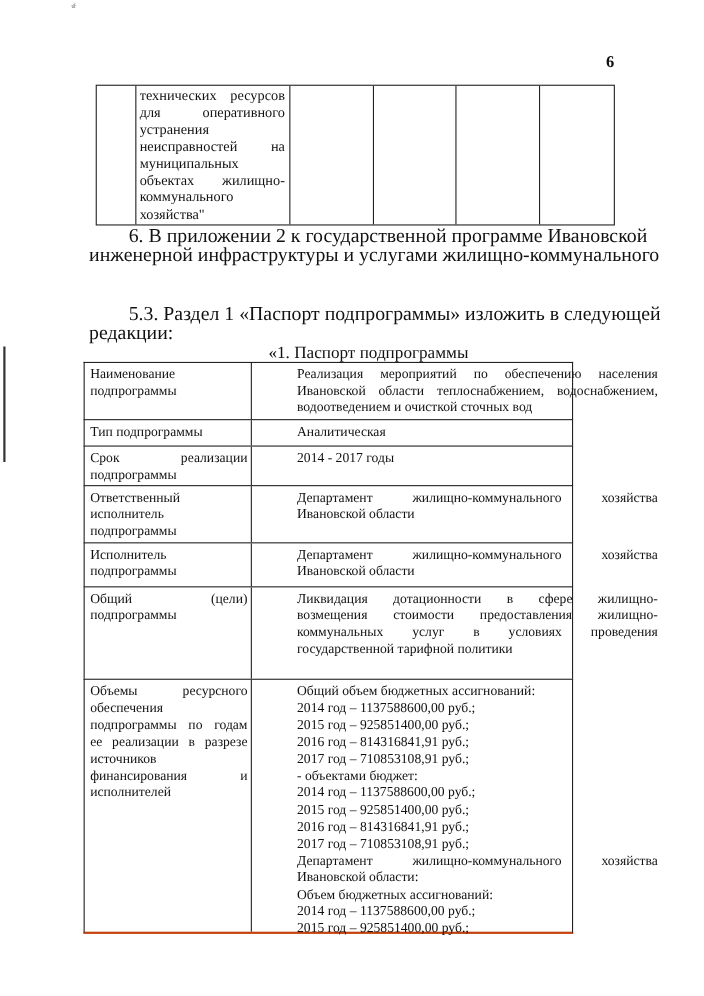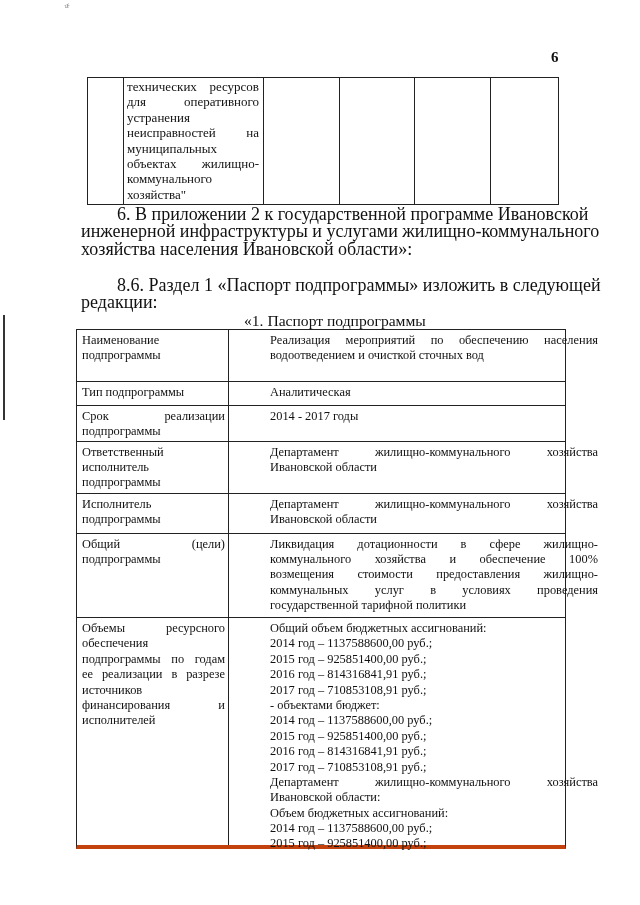--- a/index.html
+++ b/index.html
@@ -24,23 +24,23 @@
   .para .ln { display: block; text-align: justify; text-align-last: justify; white-space: nowrap; }
   .para .ln.first { text-indent: 36px; }
   .para .ln.last { text-align-last: left; }
   .p6 { top: 206px; }
   .p61 { top: 277px; }
 
   .passport-title { position: absolute; left: 244px; top: 312px; font-size: 15.6px; }
 
   
   .passport { position: absolute; left: 76px; top: 329px; width: 490px; }
-  .prow { position: absolute; left: 0; width: 490px; border-left: 1px solid #222; border-right: 1px solid #222;
+  .prow { position: absolute; left: 0; width: 445px; border-left: 1px solid #222; border-right: 1px solid #222;
     border-top: 1px solid #222; box-sizing: border-box; }
-  .prow.lastrow { border-bottom: 4px solid #c2410c; }
+  .prow.lastrow { border-bottom: 2px solid #c2410c; }
   .pdiv { position: absolute; left: 151px; top: 0; bottom: 0; border-left: 1px solid #222; }
   .plabel { position: absolute; left: 5px; top: 3px; width: 143px; font-size: 12.4px; line-height: 15.2px; }
   .pvalue { position: absolute; left: 156px; top: 3px; width: 328px; font-size: 12.4px; line-height: 15.2px; margin-left: 37px; }
   .ln2 { display: block; height: 15.2px; white-space: nowrap; }
   .j { text-align: justify; text-align-last: justify; }
   .fin .ln2 { height: 15.4px; }
 </style>
 </head>
 <body>
 
@@ -62,40 +62,40 @@
   <span class="ln">неисправностей на</span>
   <span class="ln left">муниципальных</span>
   <span class="ln">объектах жилищно-</span>
   <span class="ln left">коммунального</span>
   <span class="ln left">хозяйства"</span>
 </div>
 
 <div class="para p6">
   <span class="ln first">6. В приложении 2 к государственной программе Ивановской</span>
   <span class="ln">инженерной инфраструктуры и услугами жилищно-коммунального</span>
-  <span class="ln last">хозяйства населения Ивановской области»:</span>
 </div>
 
 <div class="para p61">
-  <span class="ln first">8.6. Раздел 1 «Паспорт подпрограммы» изложить в следующей</span>
+  <span class="ln first">5.3. Раздел 1 «Паспорт подпрограммы» изложить в следующей</span>
   <span class="ln last">редакции:</span>
 </div>
 
 <div class="passport-title">«1. Паспорт подпрограммы</div>
 
 <div class="passport">
 
   <div class="prow" style="top:0;height:52px">
     <div class="pdiv"></div>
     <div class="plabel">
       <span class="ln2">Наименование</span>
       <span class="ln2">подпрограммы</span>
     </div>
     <div class="pvalue">
       <span class="ln2 j">Реализация мероприятий по обеспечению населения</span>
+      <span class="ln2 j">Ивановской области теплоснабжением, водоснабжением,</span>
       <span class="ln2">водоотведением и очисткой сточных вод</span>
     </div>
   </div>
 
   <div class="prow" style="top:52px;height:24px">
     <div class="pdiv"></div>
     <div class="plabel">
       <span class="ln2">Тип подпрограммы</span>
     </div>
     <div class="pvalue">
@@ -140,21 +140,20 @@
   </div>
 
   <div class="prow" style="top:204px;height:84px">
     <div class="pdiv"></div>
     <div class="plabel">
       <span class="ln2 j">Общий (цели)</span>
       <span class="ln2">подпрограммы</span>
     </div>
     <div class="pvalue">
       <span class="ln2 j">Ликвидация дотационности в сфере жилищно-</span>
-      <span class="ln2 j">коммунального хозяйства и обеспечение 100%</span>
       <span class="ln2 j">возмещения стоимости предоставления жилищно-</span>
       <span class="ln2 j">коммунальных услуг в условиях проведения</span>
       <span class="ln2">государственной тарифной политики</span>
     </div>
   </div>
 
   <div class="prow lastrow fin" style="top:288px;height:232px">
     <div class="pdiv"></div>
     <div class="plabel">
       <span class="ln2 j">Объемы ресурсного</span>

